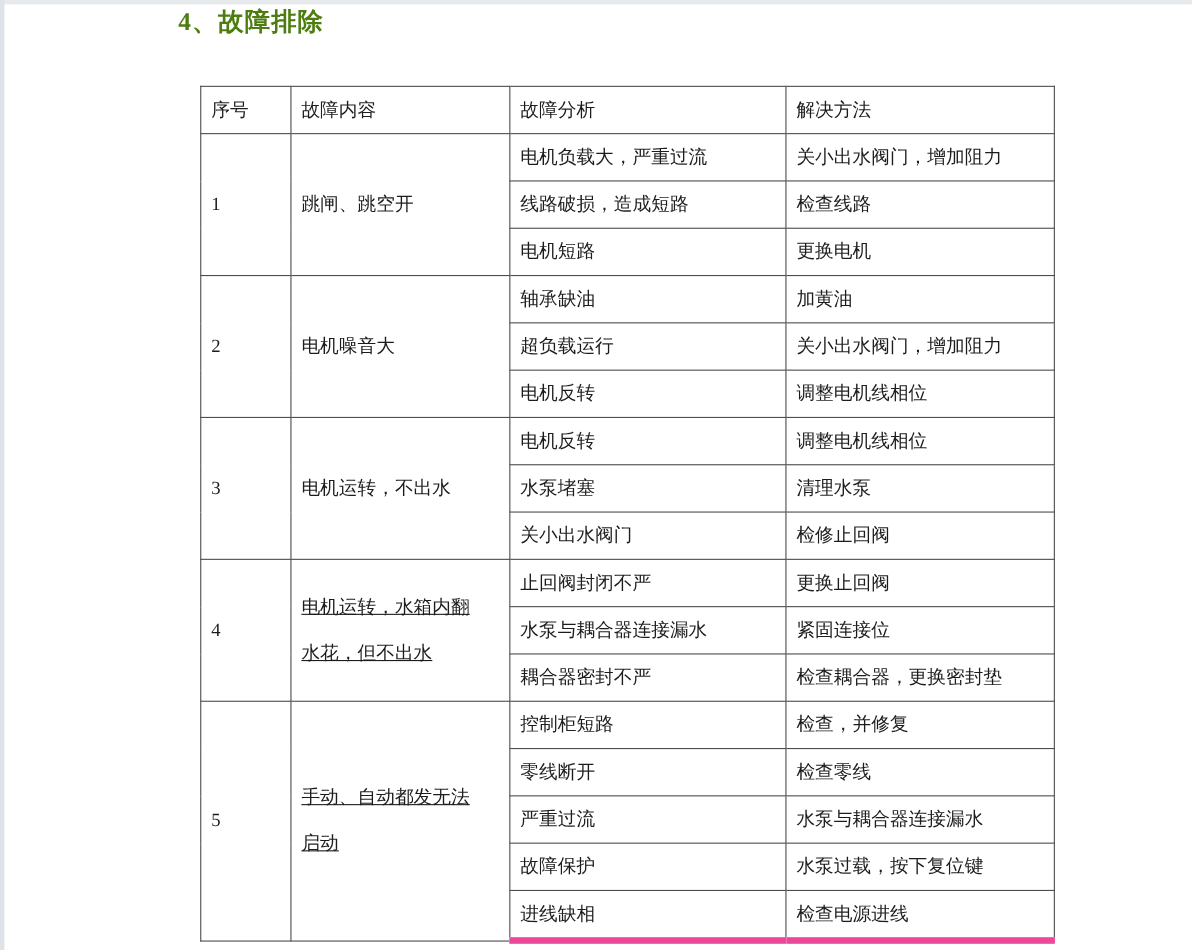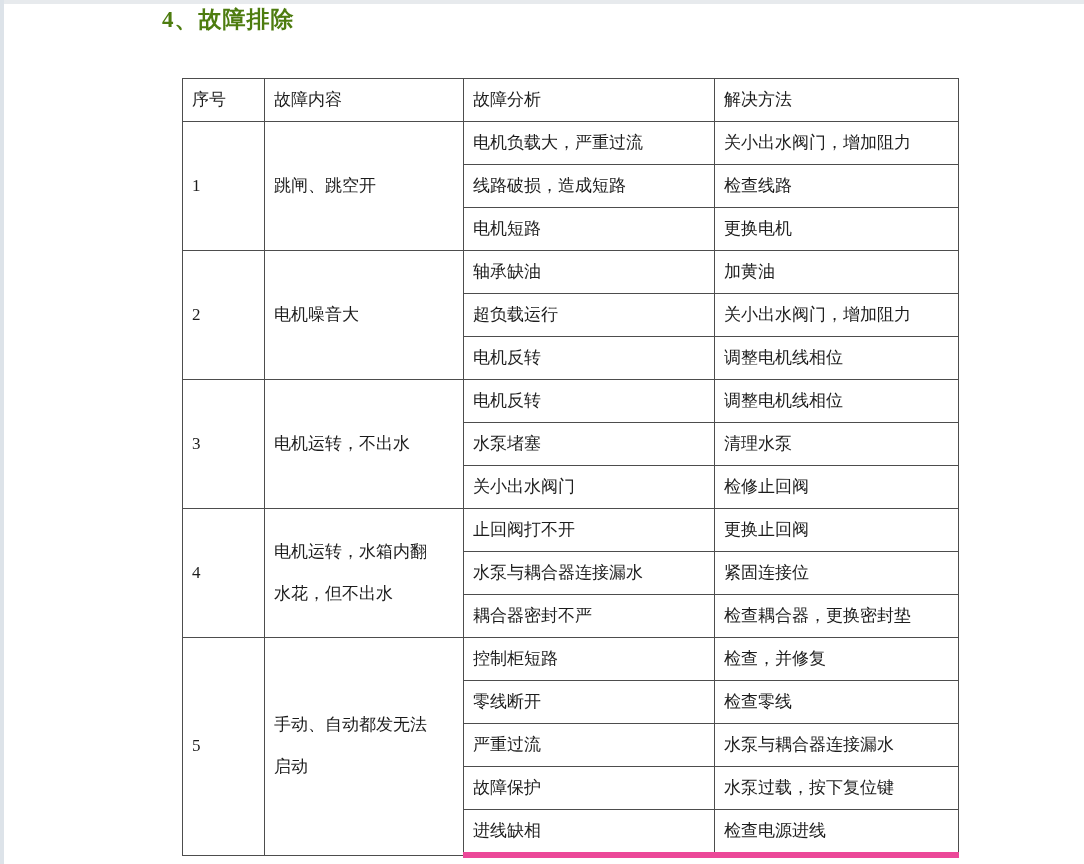--- a/index.html
+++ b/index.html
@@ -60,20 +60,21 @@
   }
   .fault-table tr.last-row td {
     border-bottom: 6px solid #ec4899;
   }
   .multiline {
     white-space: pre-line;
   }
   .valign-bottom {
     vertical-align: bottom;
     padding-bottom: 2px;
+    text-decoration: underline;
   }
   .no-bottom {
     vertical-align: bottom;
     padding-bottom: 45px;
   }
 </style>
 </head>
 <body>
 
 <div class="edge-top"></div>
@@ -140,21 +141,21 @@
     </tr>
     <tr>
       <td>关小出水阀门</td>
       <td>检修止回阀</td>
     </tr>
 
     <tr>
       <td rowspan="3">4</td>
       <td rowspan="3" class="multiline valign-bottom">电机运转，水箱内翻
 水花，但不出水</td>
-      <td>止回阀打不开</td>
+      <td>止回阀封闭不严</td>
       <td>更换止回阀</td>
     </tr>
     <tr>
       <td>水泵与耦合器连接漏水</td>
       <td>紧固连接位</td>
     </tr>
     <tr>
       <td>耦合器密封不严</td>
       <td>检查耦合器，更换密封垫</td>
     </tr>

